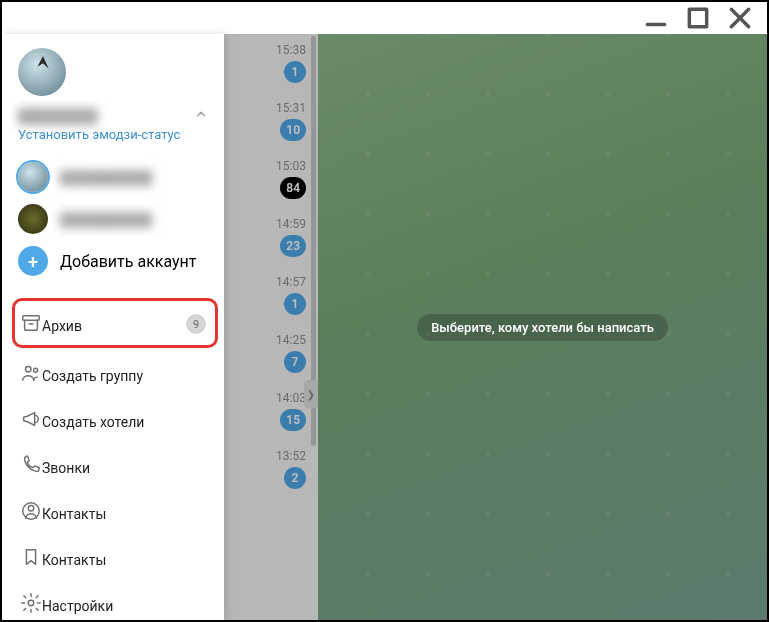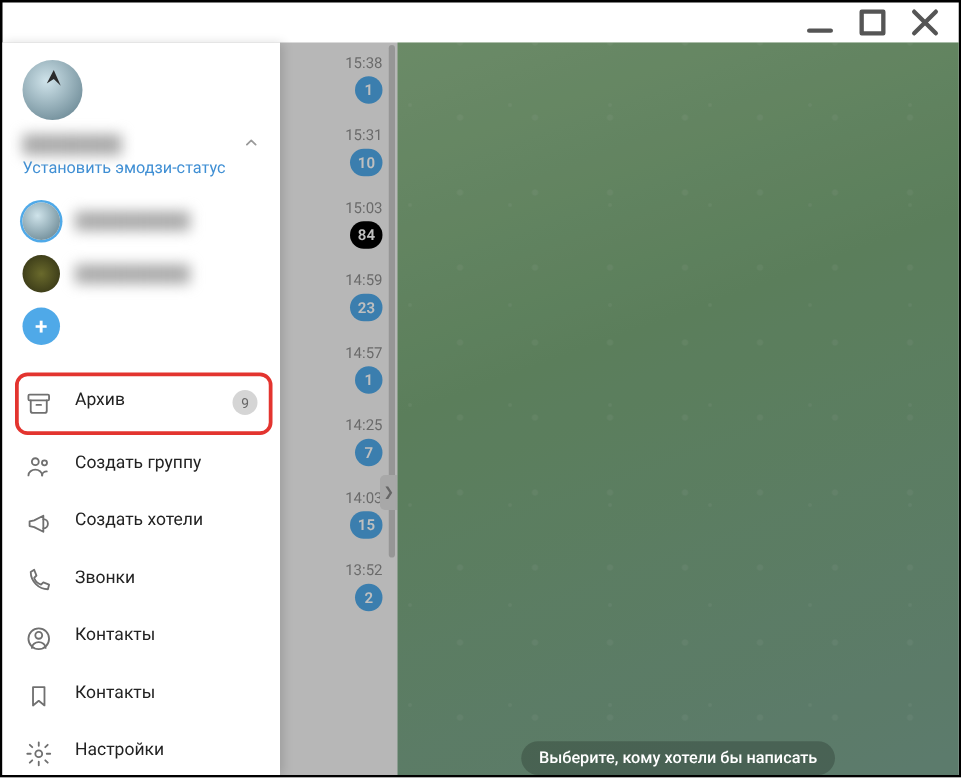--- a/index.html
+++ b/index.html
@@ -8,21 +8,21 @@
   .titlebar { height: 32px; display: flex; justify-content: flex-end; align-items: center; gap: 16px; padding-right: 14px; }
   .titlebar .win-btn { width: 26px; height: 26px; display: flex; align-items: center; justify-content: center; color: #555; }
   .app { position: relative; height: calc(100% - 32px); display: flex; }
   .chatlist { position: relative; width: 316px; height: 100%; background: #f5f5f5; overflow: hidden; }
   .chatlist .row { height: 58px; display: flex; align-items: center; justify-content: flex-end; padding-right: 12px; gap: 6px; }
   .chatlist .time { font-size: 12px; color: #8e8e8e; }
   .badge { min-width: 22px; height: 22px; border-radius: 11px; background: #4fa9e8; color: #fff; font-size: 12px; font-weight: 600; display: flex; align-items: center; justify-content: center; padding: 0 6px; }
   .badge.muted { background: #000000; }
   .scroll-thumb { position: absolute; right: 2px; top: 2px; width: 5px; height: 410px; background: #c9c9c9; border-radius: 3px; }
   .expand-tab { position: absolute; right: 0; top: 346px; width: 14px; height: 28px; background: #e0e0e0; border-radius: 4px 0 0 4px; display:flex; align-items:center; justify-content:center; color:#888; font-size:10px;}
-  .empty { flex: 1; background: linear-gradient(160deg, #8fb98a 0%, #7aa97a 40%, #7ba491 100%); display: flex; align-items: flex-end; justify-content: center; position: relative; }
+  .empty { flex: 1; background: linear-gradient(160deg, #8fb98a 0%, #7aa97a 40%, #7ba491 100%); display: flex; align-items: center; justify-content: center; position: relative; }
   .empty-pattern { position:absolute; inset:0; opacity:0.08; background:
     radial-gradient(circle 3px, #fff 2px, transparent 3px) 20px 30px/60px 60px,
     radial-gradient(circle 2px, #fff 1px, transparent 2px) 50px 10px/80px 80px; }
   .empty-pill { background: rgba(0,0,0,0.2); color: #fff; font-size: 13px; font-weight: 500; padding: 6px 14px; border-radius: 14px; z-index:1;}
   
   .dim { position: absolute; inset: 0; background: rgba(0,0,0,0.25); pointer-events:none; }
   .menu { position: absolute; left: 0; top: 0; width: 222px; height: 100%; background: #fff; box-shadow: 2px 0 8px rgba(0,0,0,0.15); display: flex; flex-direction: column; }
   .menu .header { padding: 14px 16px 8px; }
   .avatar { width: 48px; height: 48px; border-radius: 50%; background: radial-gradient(circle at 40% 35%, #cfe3ea, #5b7a87); position:relative; overflow:hidden;}
   .avatar::after{content:"";position:absolute;left:18px;top:8px;width:14px;height:18px;background:#2b2b2b;clip-path:polygon(10% 60%,50% 0,90% 70%,50% 40%);} 
@@ -32,21 +32,21 @@
   .emoji-link { color:#3f8fd4; font-size:13px; margin-top:2px; display:block;}
   .accounts { padding: 6px 0; }
   .acc-row { display:flex; align-items:center; gap:12px; padding:6px 16px;}
   .acc-av { width:30px; height:30px; border-radius:50%; }
   .acc-av.a1 { background: radial-gradient(circle at 40% 35%, #cfe3ea, #5b7a87); box-shadow: 0 0 0 2px #4fa9e8; }
   .acc-av.a2 { background: radial-gradient(circle at 50% 50%, #6a6a2c, #2d2d12); }
   .acc-name { filter: blur(5px); color:#aaa; font-size:13px;}
   .add-av { width:30px;height:30px;border-radius:50%;background:#4fa9e8;color:#fff;display:flex;align-items:center;justify-content:center;font-size:18px;font-weight:600;}
   .divider { height:1px; background:#eee; margin:4px 0;}
   .menu-list { display:flex; flex-direction:column; }
-  .menu-item { display:flex; align-items:flex-start; gap:18px; padding:12px 18px; font-size:14px; color:#222; position:relative;}
+  .menu-item { display:flex; align-items:flex-end; padding:12px 18px; font-size:14px; color:#222; position:relative;}
   .menu-item .icon { width:22px; height:22px; color:#707070; display:flex; align-items:center; justify-content:center;}
   .menu-item .count { margin-left:auto; min-width:20px; height:20px; border-radius:10px; background:#d5d5d5; color:#666; font-size:11px; display:flex; align-items:center; justify-content:center; padding:0 5px;}
   .highlight { position:absolute; left:10px; right:6px; top:2px; bottom:2px; border:3px solid #e3342f; border-radius:10px; pointer-events:none;}
   svg { width:100%; height:100%; stroke:currentColor; fill:none; stroke-width:1.6; stroke-linecap:round; stroke-linejoin:round;}
 </style>
 </head>
 <body>
 
 <div class="frame">
   <div class="titlebar">
@@ -146,20 +146,21 @@
         <div class="acc-row">
           <div class="acc-av a1"></div>
           <span class="acc-name">██████████</span>
         </div>
         <div class="acc-row">
           <div class="acc-av a2"></div>
           <span class="acc-name">██████████</span>
         </div>
         <div class="acc-row">
           <div class="add-av">+</div>
+          <span>Добавить аккаунт</span>
         </div>
       </div>
 
       <div class="divider"></div>
 
       <div class="menu-list">
         <div class="menu-item" style="padding-top:16px;padding-bottom:16px">
           <span class="highlight"></span>
           <span class="icon">
               <svg viewBox="0 0 24 24">

